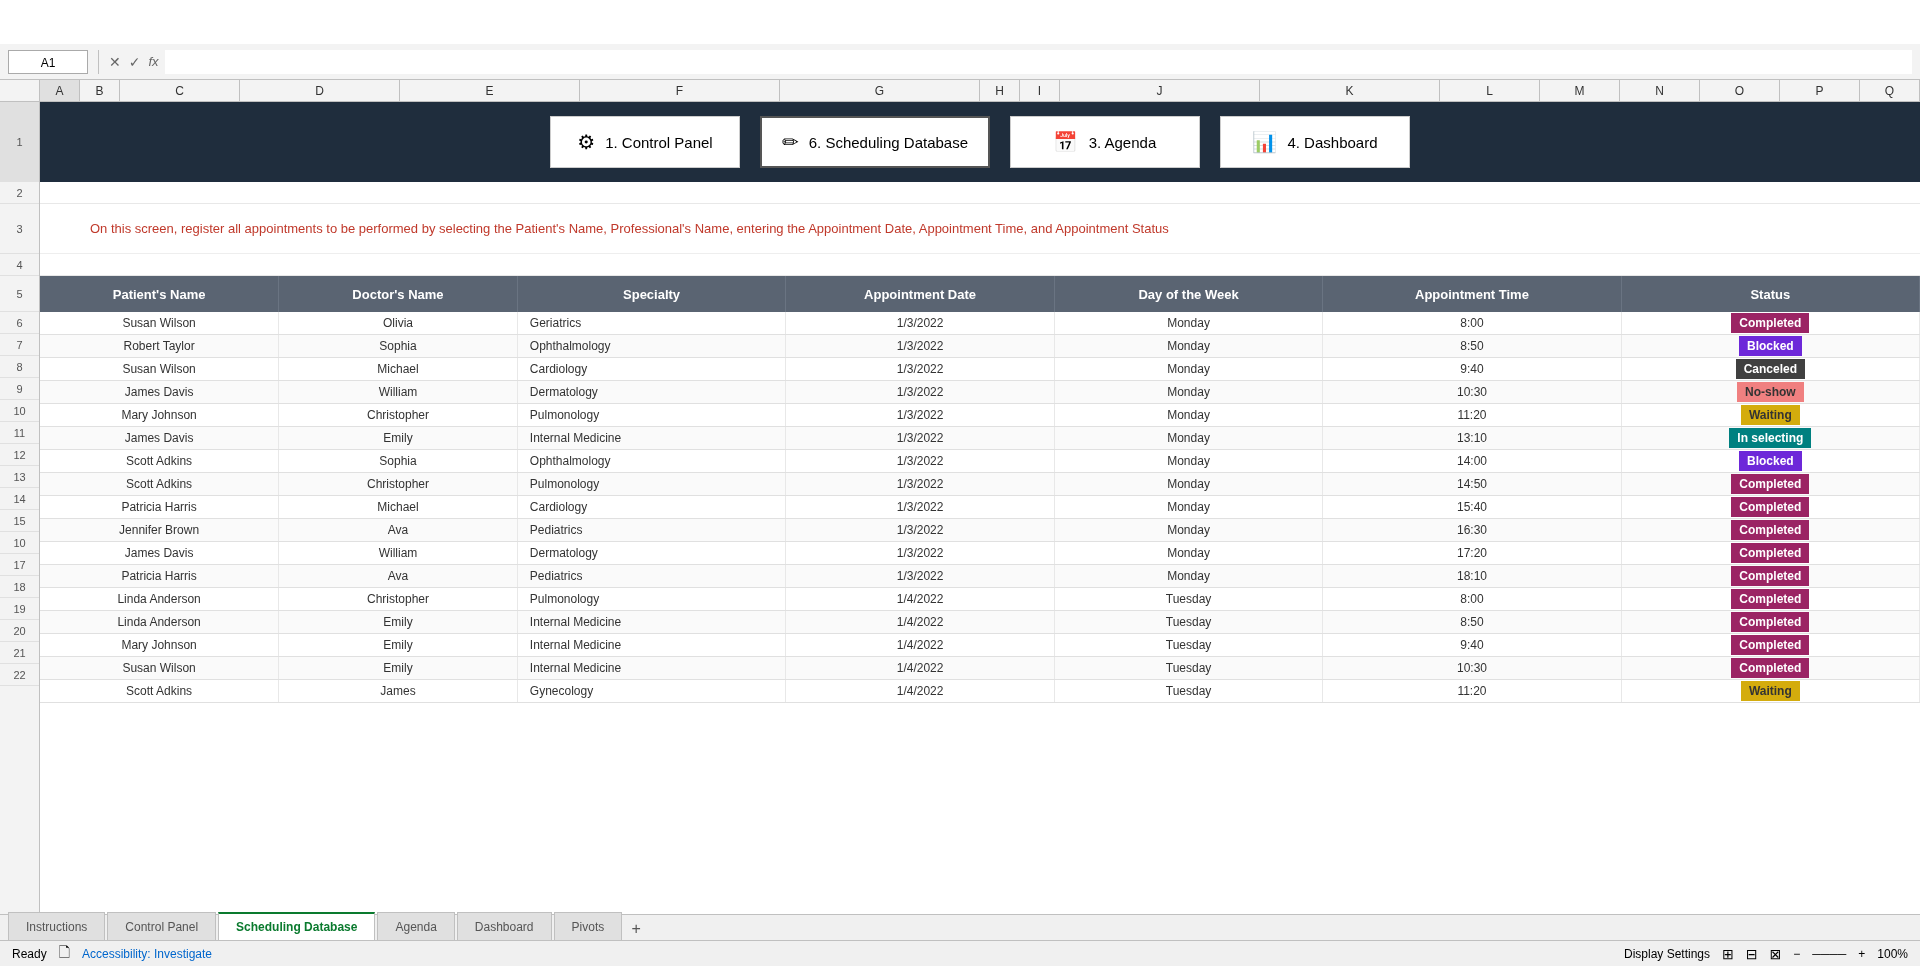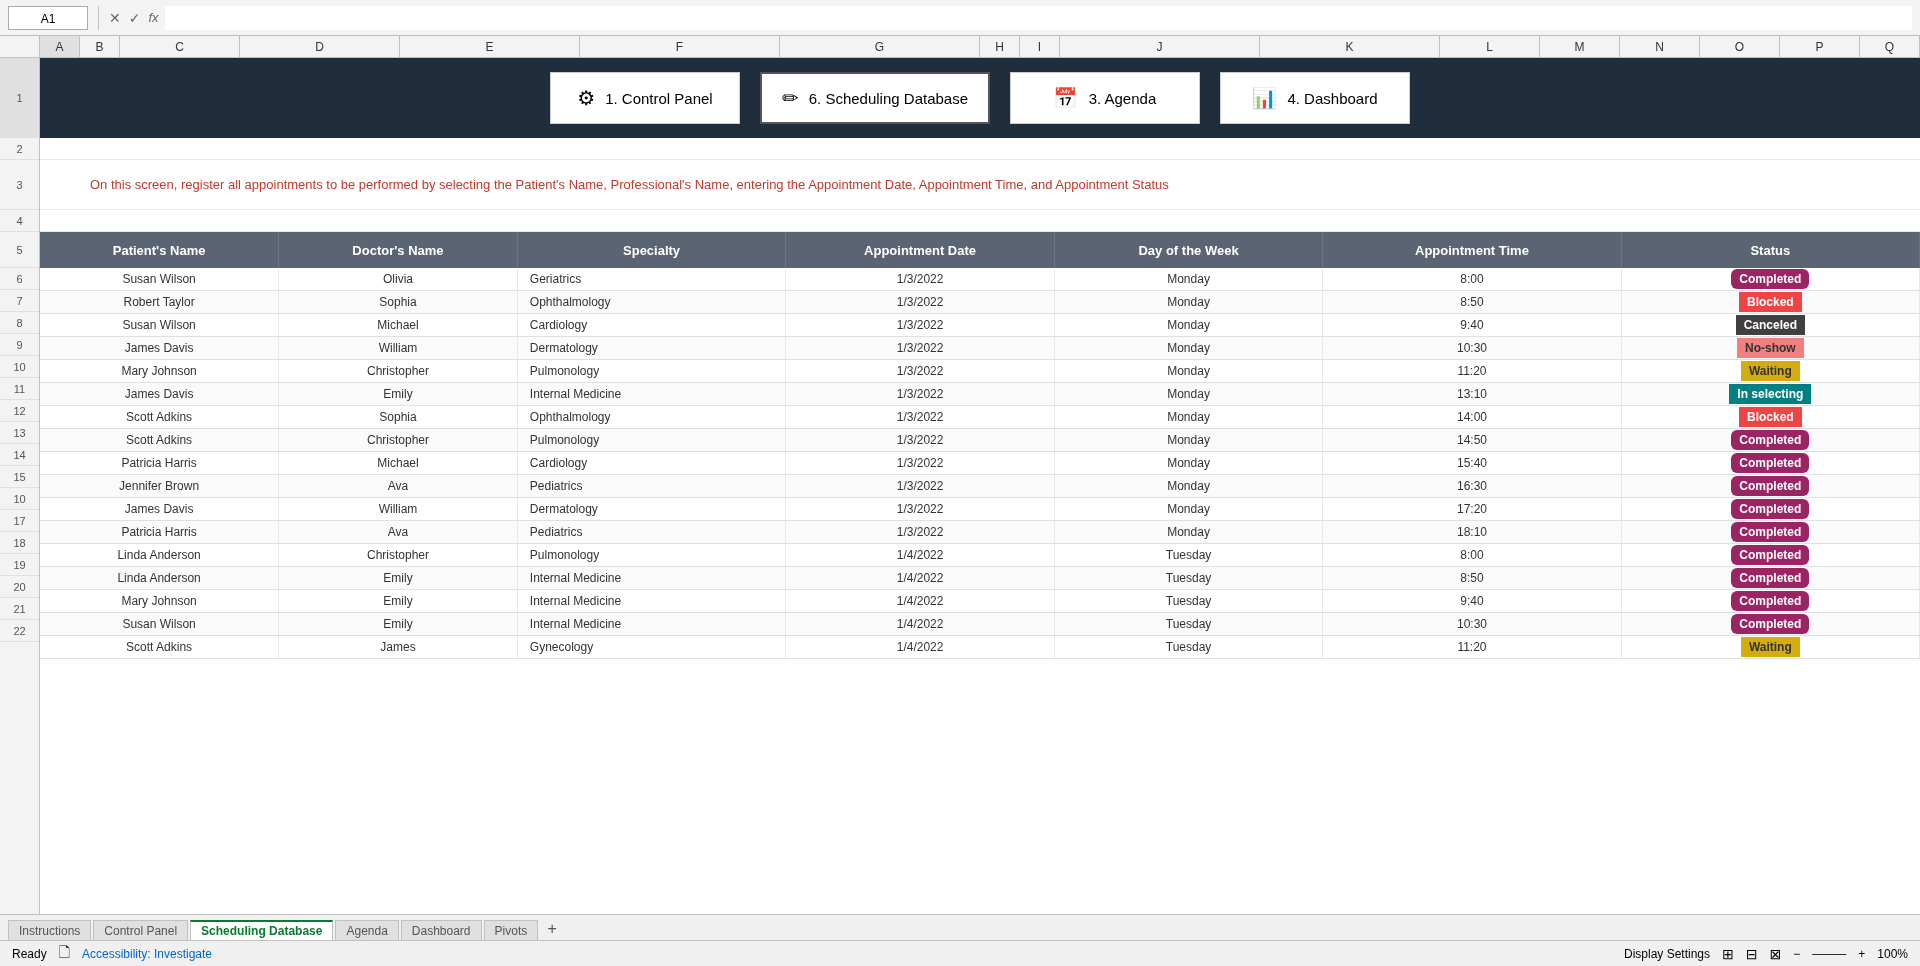--- a/index.html
+++ b/index.html
@@ -2,21 +2,21 @@
 <html><head>
   <meta charset="utf-8">
   <style>
     * { box-sizing: border-box; margin: 0; padding: 0; }
     body { font-family: 'Segoe UI', Arial, sans-serif; background: #f0f0f0; font-size: 13px; overflow: hidden; }
 
     
     .excel-shell { width: 1920px; height: 966px; display: flex; flex-direction: column; background: #fff; }
 
     
-    .formula-bar { height: 36px; background: #f3f3f3; border-bottom: 1px solid #c0c0c0; display: flex; align-items: center; padding: 4px 8px; gap: 6px; }
+    .formula-bar { height: 36px; background: #f3f3f3; border-bottom: 1px solid #c0c0c0; display: flex; align-items: center; padding: 4px 8px; gap: 6px; margin-top: 44px; }
     .cell-ref-box { width: 80px; height: 24px; border: 1px solid #aaa; text-align: center; font-size: 12px; line-height: 24px; background: #fff; }
     .formula-separator { width: 1px; height: 24px; background: #c0c0c0; margin: 0 4px; }
     .formula-icons { display: flex; gap: 8px; align-items: center; color: #666; font-size: 14px; }
     .formula-input { flex: 1; height: 24px; border: none; outline: none; font-size: 13px; background: #fff; padding: 0 4px; }
 
     
     .col-header-row { height: 22px; background: #f3f3f3; border-bottom: 1px solid #c0c0c0; display: flex; }
     .row-num-cell { width: 40px; min-width: 40px; border-right: 1px solid #c0c0c0; background: #f3f3f3; }
     .col-header-cell { border-right: 1px solid #c0c0c0; display: flex; align-items: center; justify-content: center; font-size: 12px; color: #333; background: #f3f3f3; }
     .col-header-cell.active { background: #e0e0e0; }
@@ -47,39 +47,39 @@
 
     
     .table-container { overflow-y: auto; }
     table { width: 100%; border-collapse: collapse; }
     thead th { background: #5a6472; color: #fff; font-weight: 600; font-size: 13px; padding: 6px 12px; text-align: center; border-right: 1px solid #6a7482; height: 36px; }
     tbody td { border-bottom: 1px solid #e0e0e0; border-right: 1px solid #e8e8e8; padding: 4px 12px; text-align: center; height: 22px; font-size: 12px; color: #333; }
     tbody tr:nth-child(even) td { background: #fafafa; }
     tbody tr:nth-child(odd) td { background: #fff; }
 
     .status-cell { color: #fff; font-weight: 600; font-size: 12px; padding: 3px 8px; border-radius: 0; }
-    .status-completed { background: #9b2464; border-radius: 6px; }
-    .status-blocked { background: #ef4444; }
+    .status-completed { background: #9b2464; }
+    .status-blocked { background: #6d28d9; }
     .status-canceled { background: #404040; text-align: right; }
     .status-noshow { background: #f08080; color: #333; }
     .status-waiting { background: #d4ac0d; color: #333; }
     .status-inprogress { background: #008080; }
 
     
     .col-patient { width: 160px; }
     .col-doctor { width: 160px; }
     .col-specialty { width: 180px; }
     .col-date { width: 180px; }
     .col-day { width: 180px; }
     .col-time { width: 200px; }
     .col-status { width: 200px; }
 
     
     .sheet-tabs-bar { height: 26px; background: #f0f0f0; border-top: 1px solid #c0c0c0; display: flex; align-items: flex-end; gap: 2px; padding-left: 8px; }
-    .sheet-tab { height: 20px; padding: 0 10px; display: flex; align-items: center; font-size: 12px; cursor: pointer; border: 1px solid #c0c0c0; border-bottom: none; background: #e0e0e0; color: #555; }
+    .sheet-tab { height: 28px; padding: 0 17px; display: flex; align-items: center; font-size: 12px; cursor: pointer; border: 1px solid #c0c0c0; border-bottom: none; background: #e0e0e0; color: #555; }
     .sheet-tab.active { background: #fff; color: #0a7a2e; font-weight: 700; border-top: 2px solid #0a7a2e; }
     .sheet-tab-add { width: 24px; height: 22px; display: flex; align-items: center; justify-content: center; cursor: pointer; font-size: 16px; color: #555; border: 1px solid transparent; }
 
     
     .status-bar { height: 26px; background: #f0f0f0; border-top: 1px solid #c0c0c0; display: flex; align-items: center; padding: 0 12px; justify-content: space-between; font-size: 12px; }
     .status-left { display: flex; align-items: center; gap: 12px; }
     .status-right { display: flex; align-items: center; gap: 12px; }
     .zoom-text { font-size: 12px; }
   </style>
 </head>

